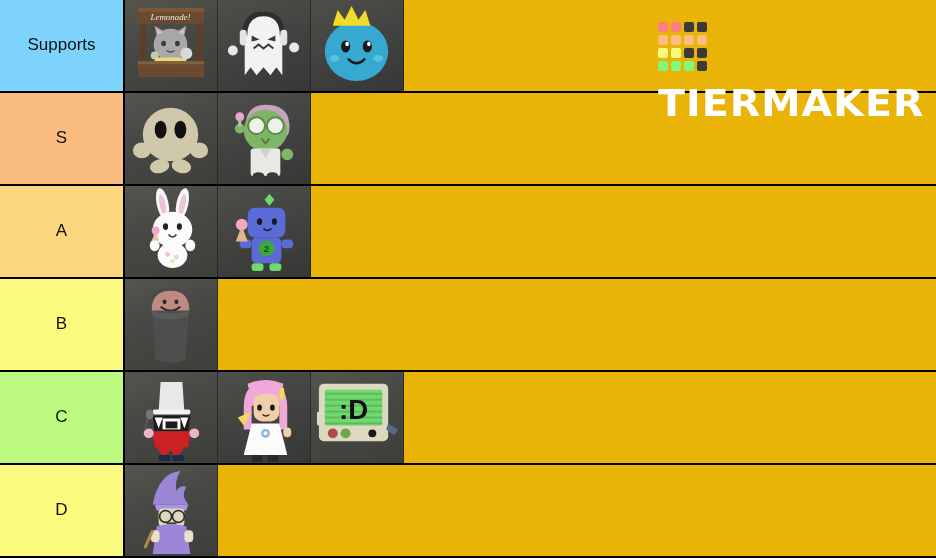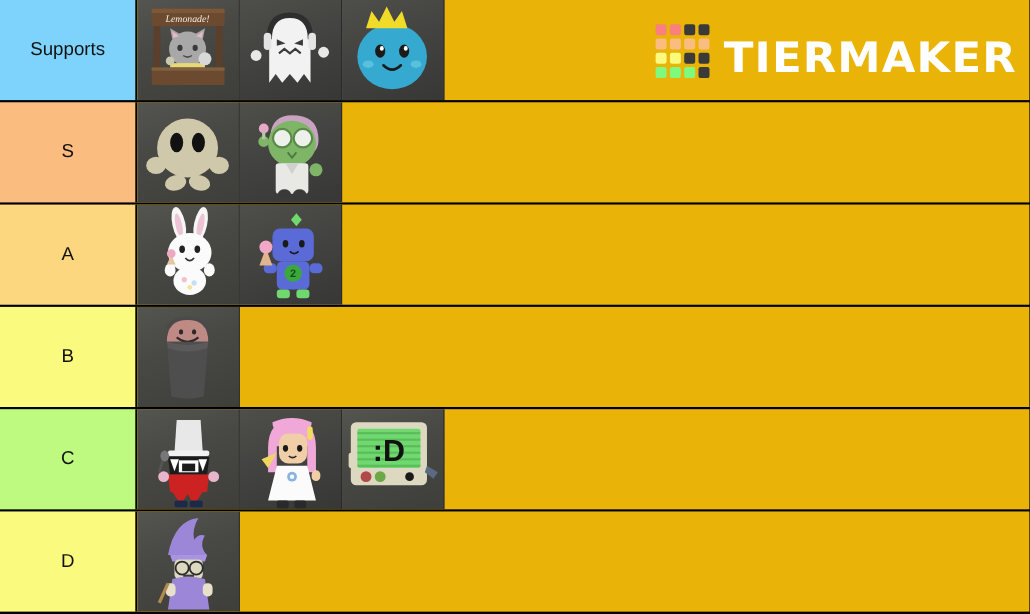--- a/index.html
+++ b/index.html
@@ -80,22 +80,22 @@
   }
   .thumb-art {
     position: absolute;
     inset: 0;
   }
   .logo {
     position: absolute;
     top: 22px;
     right: 22px;
     display: flex;
-    flex-direction: row;
-    align-items: flex-end;
+    flex-direction: column;
+    align-items: flex-start;
     gap: 13px;
     pointer-events: none;
   }
   .logo-grid {
     display: grid;
     grid-template-columns: repeat(4, 10px);
     grid-template-rows: repeat(4, 10px);
     gap: 3px;
   }
   .logo-cell {

